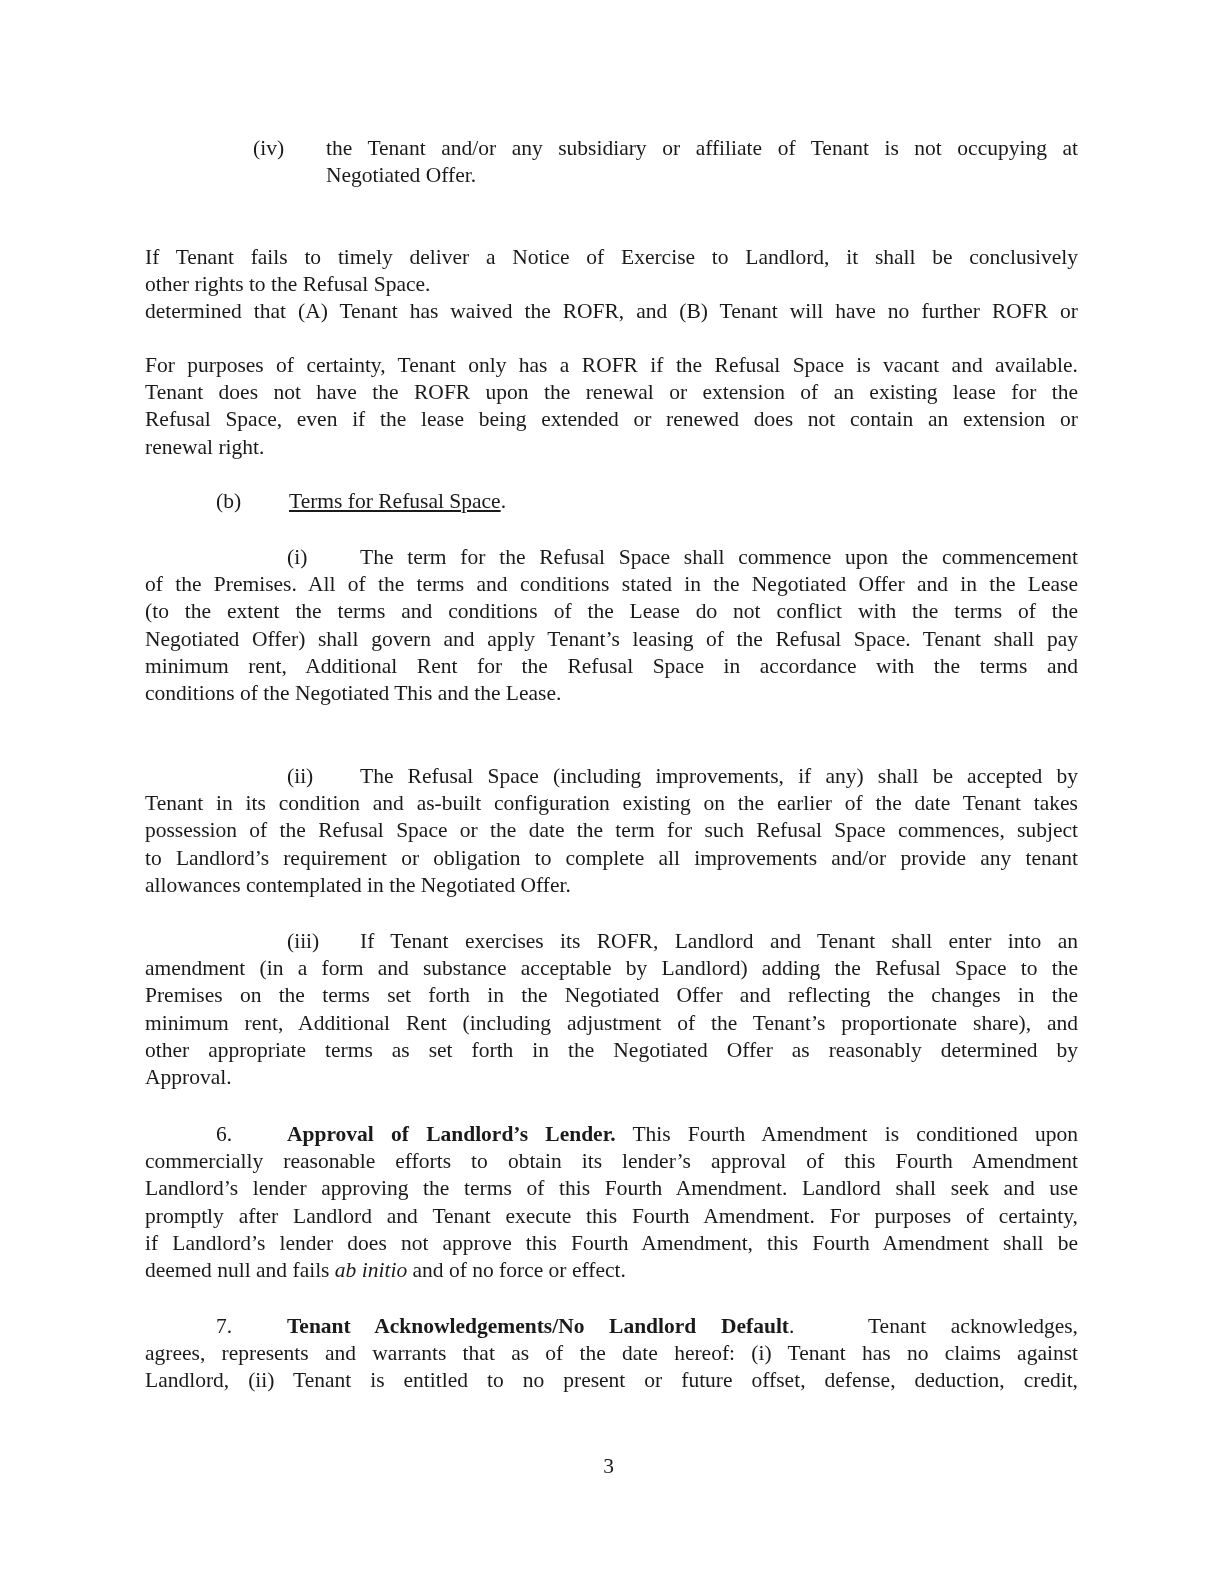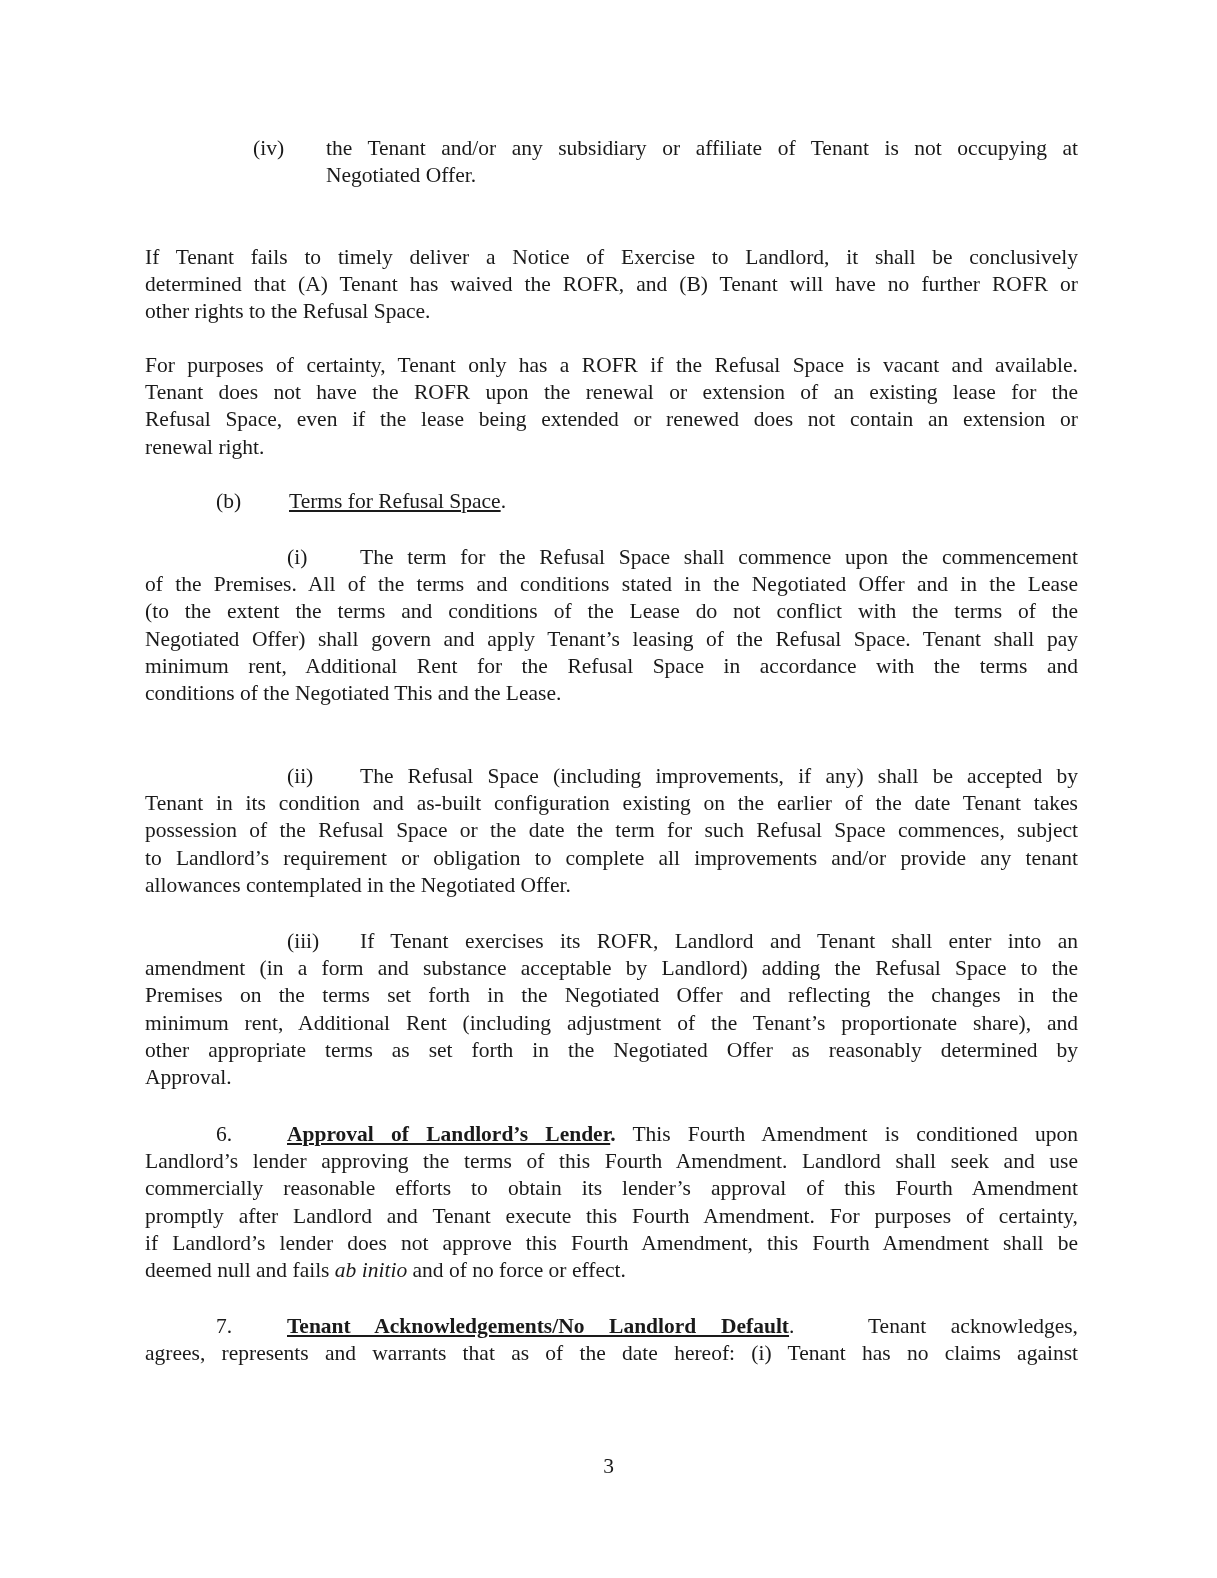--- a/index.html
+++ b/index.html
@@ -33,21 +33,21 @@
       display: block;
       white-space: nowrap;
       text-align: justify;
       text-align-last: justify;
       height: 27.2px;
     }
     .line.last {
       text-align-last: left;
     }
     .u { text-decoration: underline; }
-    .bu { font-weight: bold; text-decoration: underline; }
+    .bu { font-weight: bold; }
     .i { font-style: italic; }
 
     
     .item-iv {
       position: absolute;
       top: 135px;
       left: 145px;
       width: 933px;
     }
     .item-iv .label {
@@ -115,22 +115,22 @@
   <div class="item-iv">
     <span class="label">(iv)</span>
     <div class="body">
       <span class="line">the Tenant and/or any subsidiary or affiliate of Tenant is not occupying at</span>
       <span class="line last">Negotiated Offer.</span>
     </div>
   </div>
 
   <div class="block para-fail">
     <span class="line">If Tenant fails to timely deliver a Notice of Exercise to Landlord, it shall be conclusively</span>
+    <span class="line last">other rights to the Refusal Space.</span>
     <span class="line">determined that (A) Tenant has waived the ROFR, and (B) Tenant will have no further ROFR or</span>
-    <span class="line last">other rights to the Refusal Space.</span>
   </div>
 
   <div class="block para-certainty">
     <span class="line">For purposes of certainty, Tenant only has a ROFR if the Refusal Space is vacant and available.</span>
     <span class="line">Tenant does not have the ROFR upon the renewal or extension of an existing lease for the</span>
     <span class="line">Refusal Space, even if the lease being extended or renewed does not contain an extension or</span>
     <span class="line last">renewal right.</span>
   </div>
 
   <div class="sub-b">
@@ -171,30 +171,31 @@
     <span class="line">minimum rent, Additional Rent (including adjustment of the Tenant’s proportionate share), and</span>
     <span class="line">other appropriate terms as set forth in the Negotiated Offer as reasonably determined by</span>
     <span class="line last">Approval.</span>
   </div>
 
   <div class="block para-6">
     <span class="first-line-wrap sec-line">
       <span class="num">6.</span>
       <span class="rest"><span class="bu">Approval of Landlord’s Lender</span><b>.</b> <span>This Fourth Amendment is conditioned upon</span></span>
     </span>
+    <span class="line">commercially reasonable efforts to obtain its lender’s approval of this Fourth Amendment</span>
     <span class="line">Landlord’s lender approving the terms of this Fourth Amendment. Landlord shall seek and use</span>
-    <span class="line">commercially reasonable efforts to obtain its lender’s approval of this Fourth Amendment</span>
     <span class="line">promptly after Landlord and Tenant execute this Fourth Amendment.  For purposes of certainty,</span>
     <span class="line">if Landlord’s lender does not approve this Fourth Amendment, this Fourth Amendment shall be</span>
     <span class="line last"><span>deemed null and fails </span><span class="i">ab initio</span><span> and of no force or effect.</span></span>
   </div>
 
   <div class="block para-7">
     <span class="first-line-wrap sec-line">
       <span class="num">7.</span>
       <span class="rest"><span class="bu">Tenant Acknowledgements/No Landlord Default</span><span>.</span>&nbsp;&nbsp; <span>Tenant acknowledges,</span></span>
     </span>
     <span class="line">agrees, represents and warrants that as of the date hereof:  (i) Tenant has no claims against</span>
+    <span class="line">Landlord, (ii) Tenant is entitled to no present or future offset, defense, deduction, credit,</span>
   </div>
 
   <div class="page-number">3</div>
 
 </div>
 
 </body></html>

